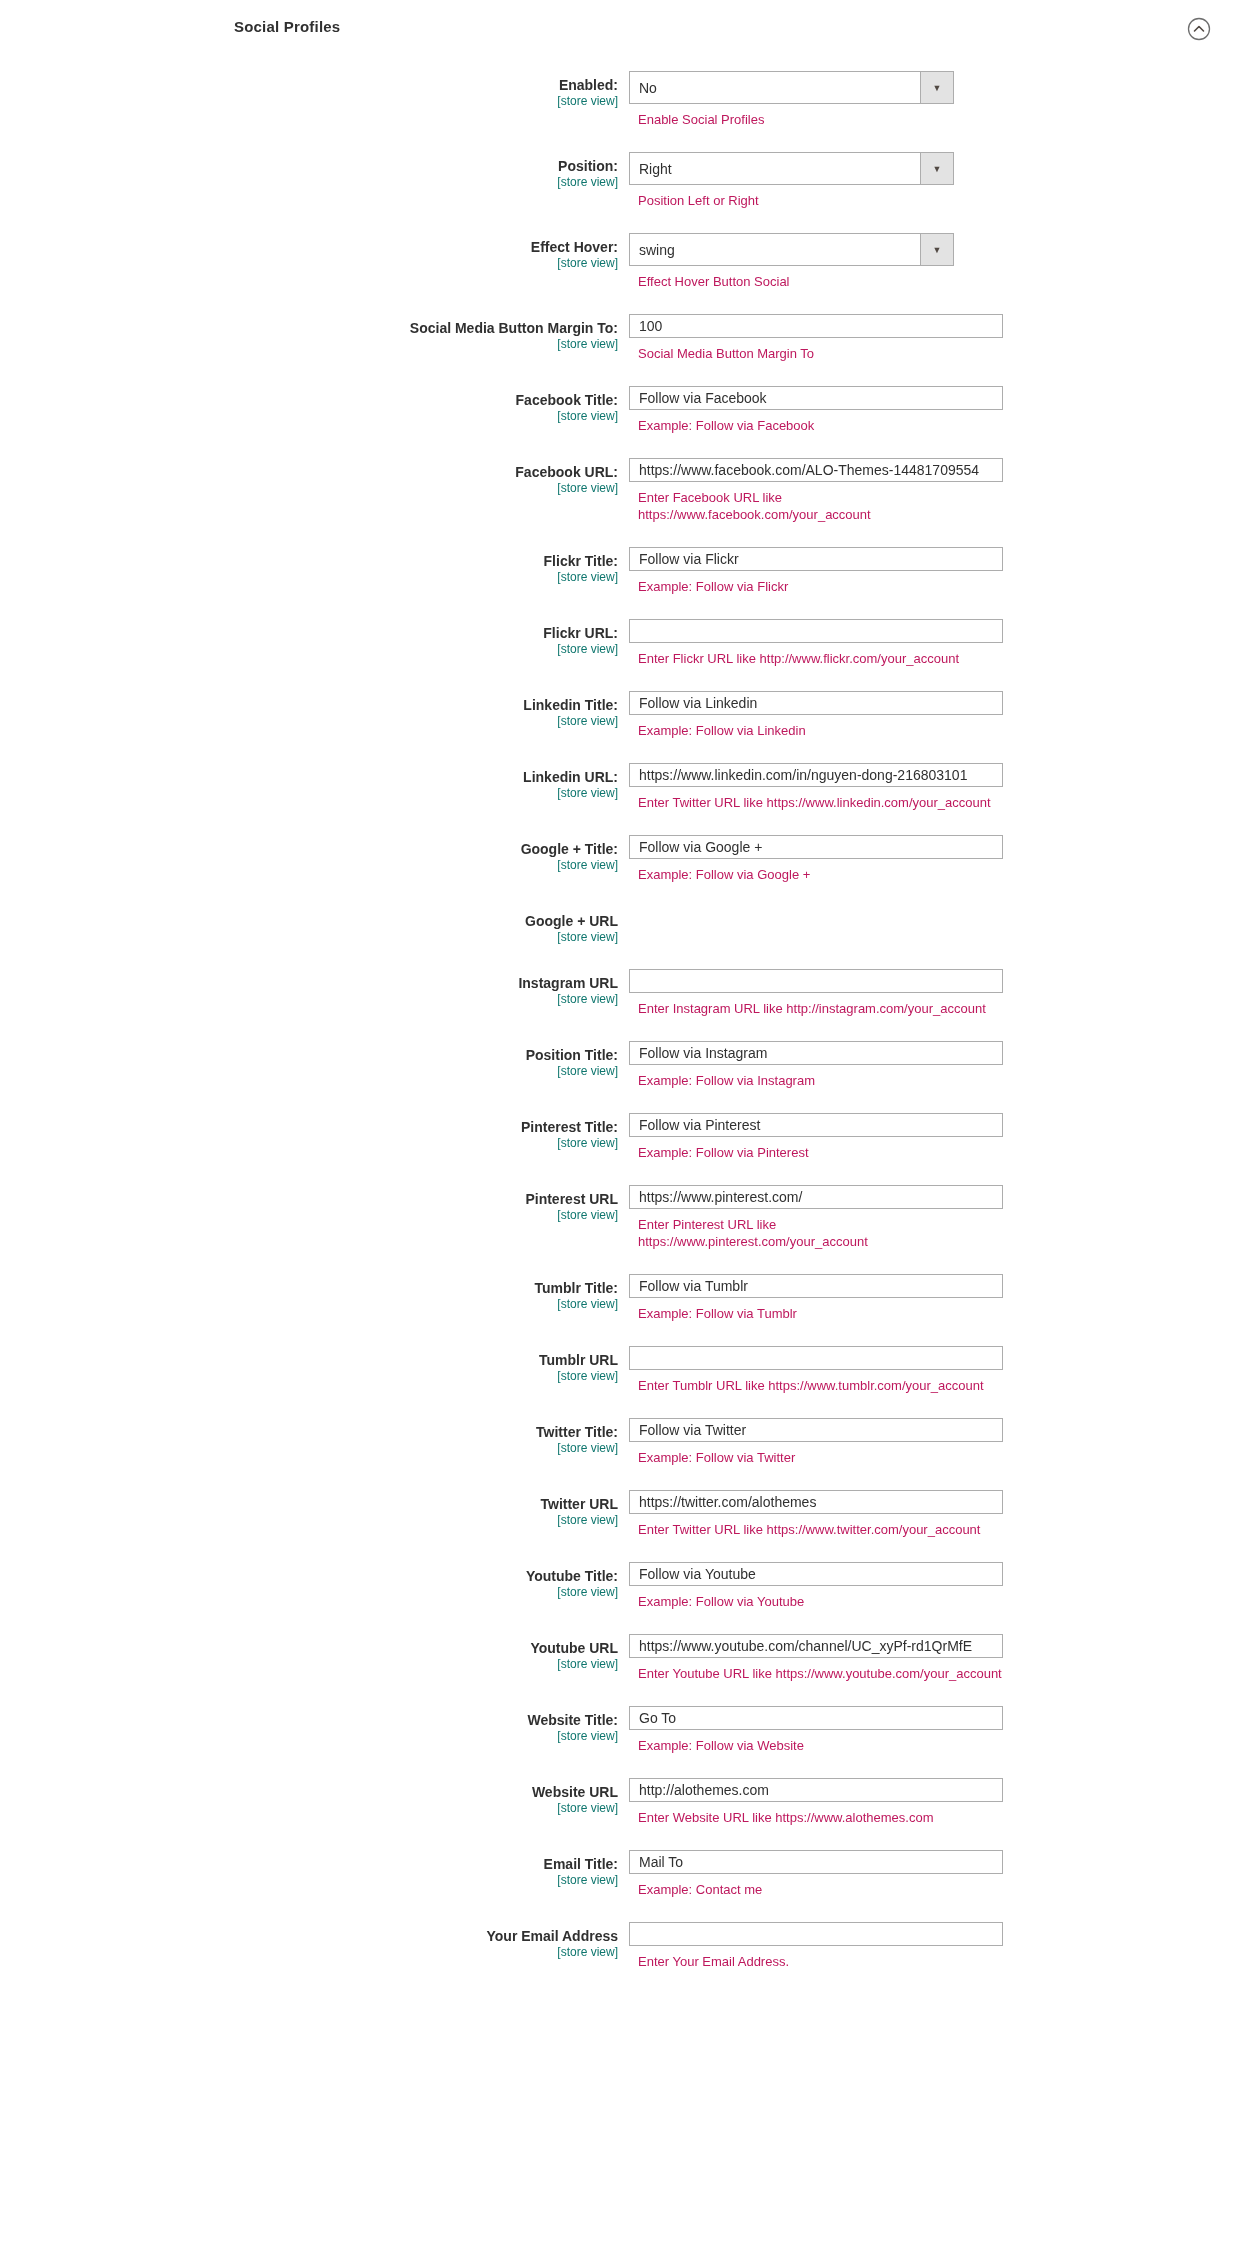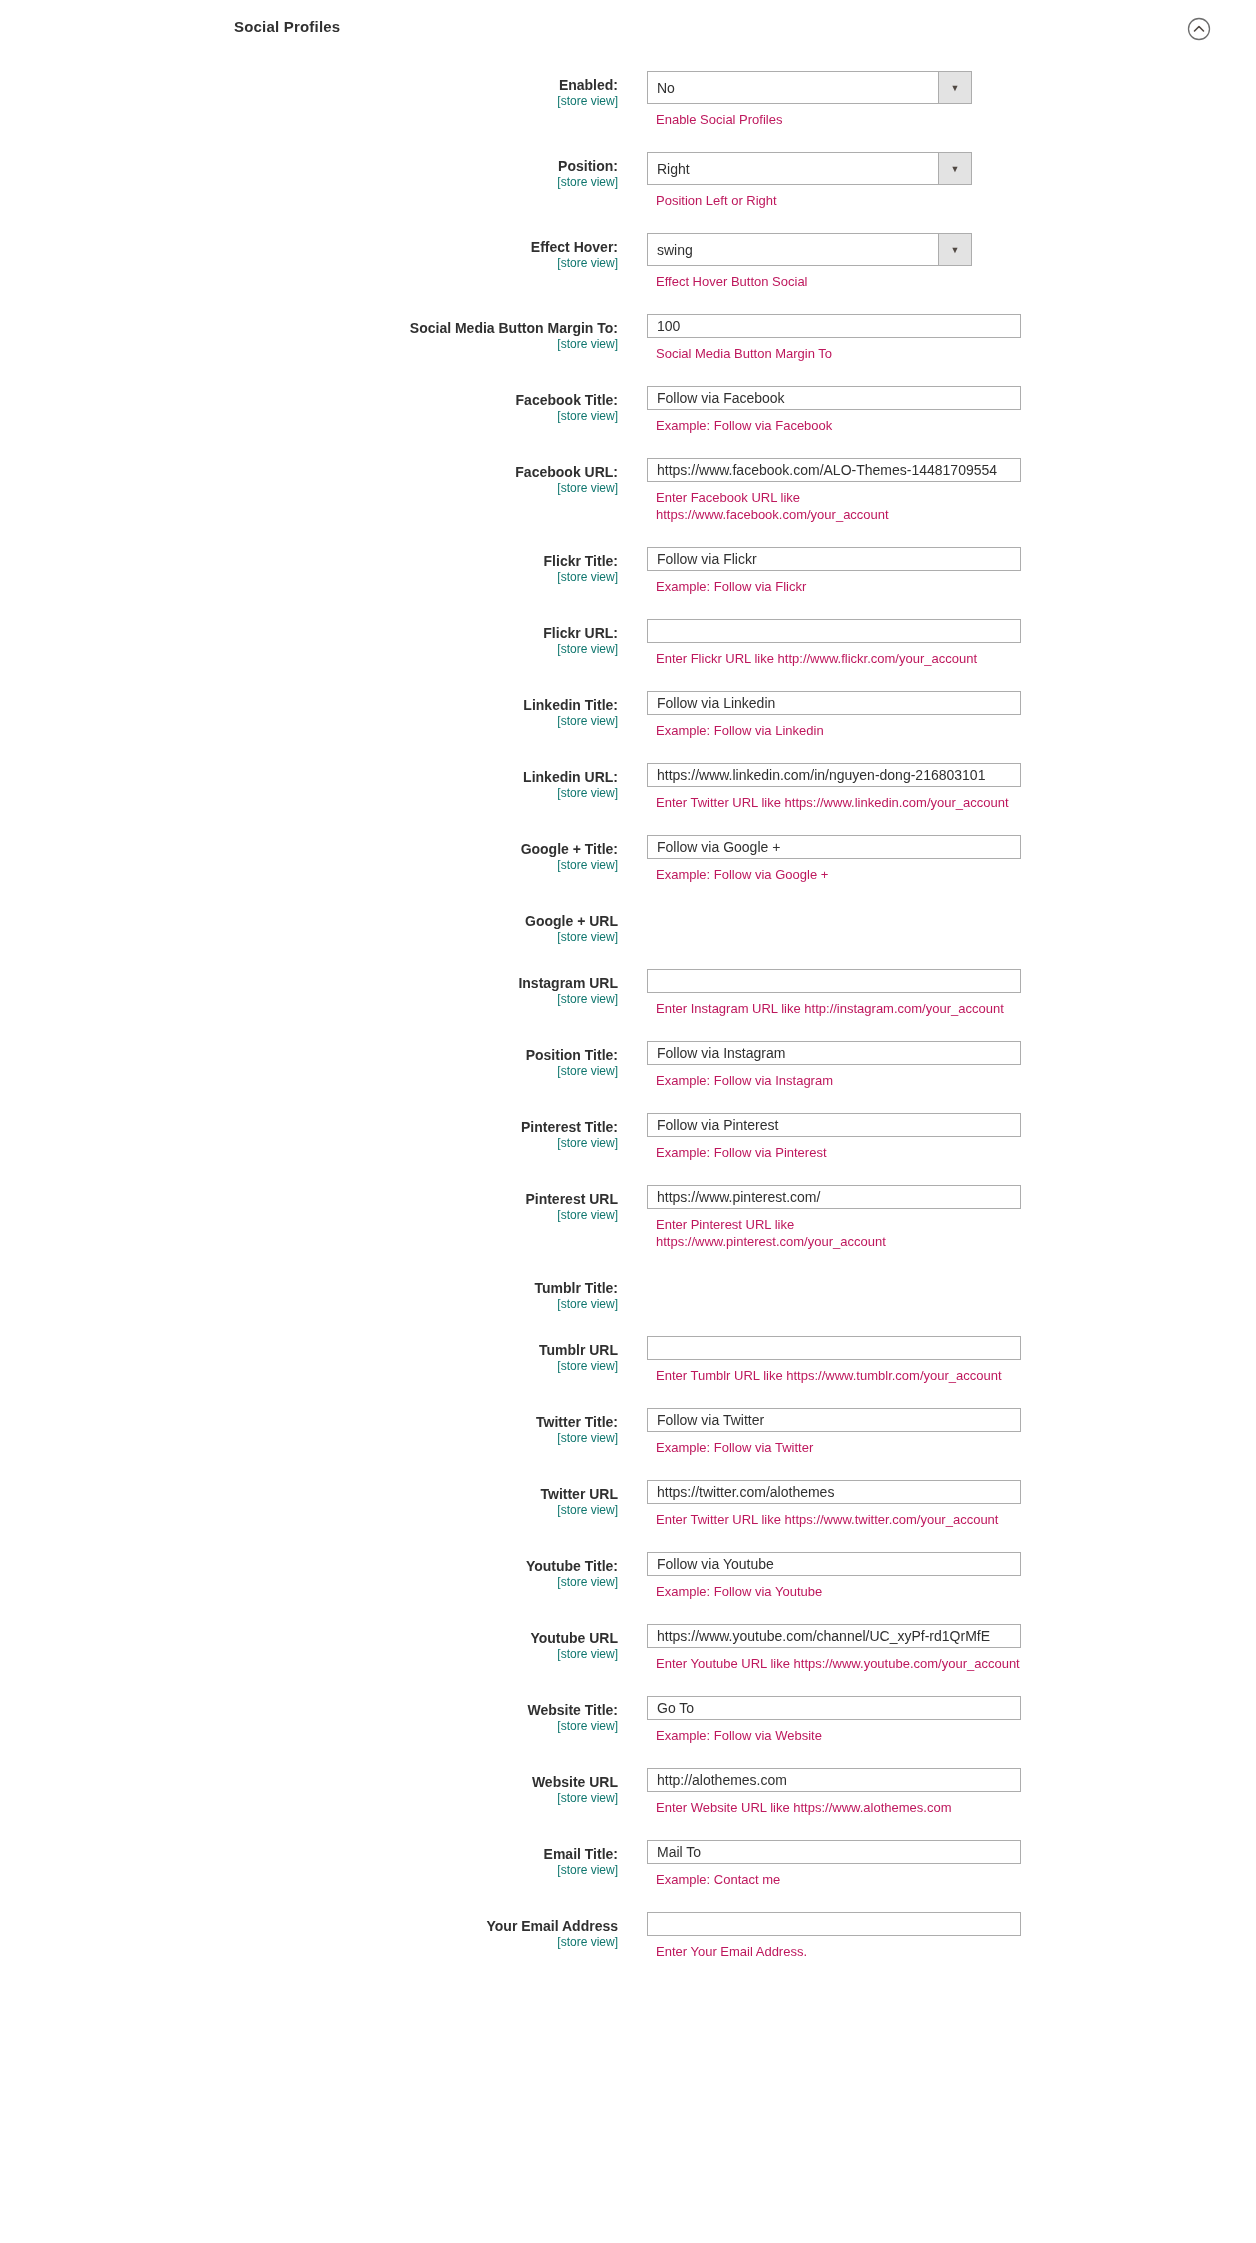--- a/index.html
+++ b/index.html
@@ -19,21 +19,21 @@
     letter-spacing:.2px;
   }
   .collapse-btn{
     position:absolute;
     top:16px;
     right:44px;
     width:26px;height:26px;
     background:none;border:none;padding:0;cursor:pointer;
   }
   .fields{margin-top:36px;}
-  .field-row{display:flex;margin-bottom:24px;gap:18px;}
+  .field-row{display:flex;margin-bottom:24px;}
   .label-col{width:618px;text-align:right;padding-top:6px;flex:0 0 618px;}
   .field-label{
     display:block;
     font-size:14px;
     font-weight:bold;
     line-height:17px;
     color:#303030;
   }
   .scope{
     display:block;
@@ -268,20 +268,23 @@
     <div class="control-col">
       <input type="text" class="text-input" value="https://www.pinterest.com/" style=""><p class="note">Enter Pinterest URL like https://www.pinterest.com/your_account</p>
     </div>
   </div>
 
   <div class="field-row">
     <div class="label-col">
       <label class="field-label">Tumblr Title:</label>
       <span class="scope">[store view]</span>
     </div>
+    <div class="control-col">
+      <input type="text" class="text-input" value="Follow via Tumblr" style=""><p class="note">Example: Follow via Tumblr</p>
+    </div>
   </div>
 
   <div class="field-row">
     <div class="label-col">
       <label class="field-label">Tumblr URL</label>
       <span class="scope">[store view]</span>
     </div>
     <div class="control-col">
       <input type="text" class="text-input" style=""><p class="note">Enter Tumblr URL like https://www.tumblr.com/your_account</p>
     </div>

